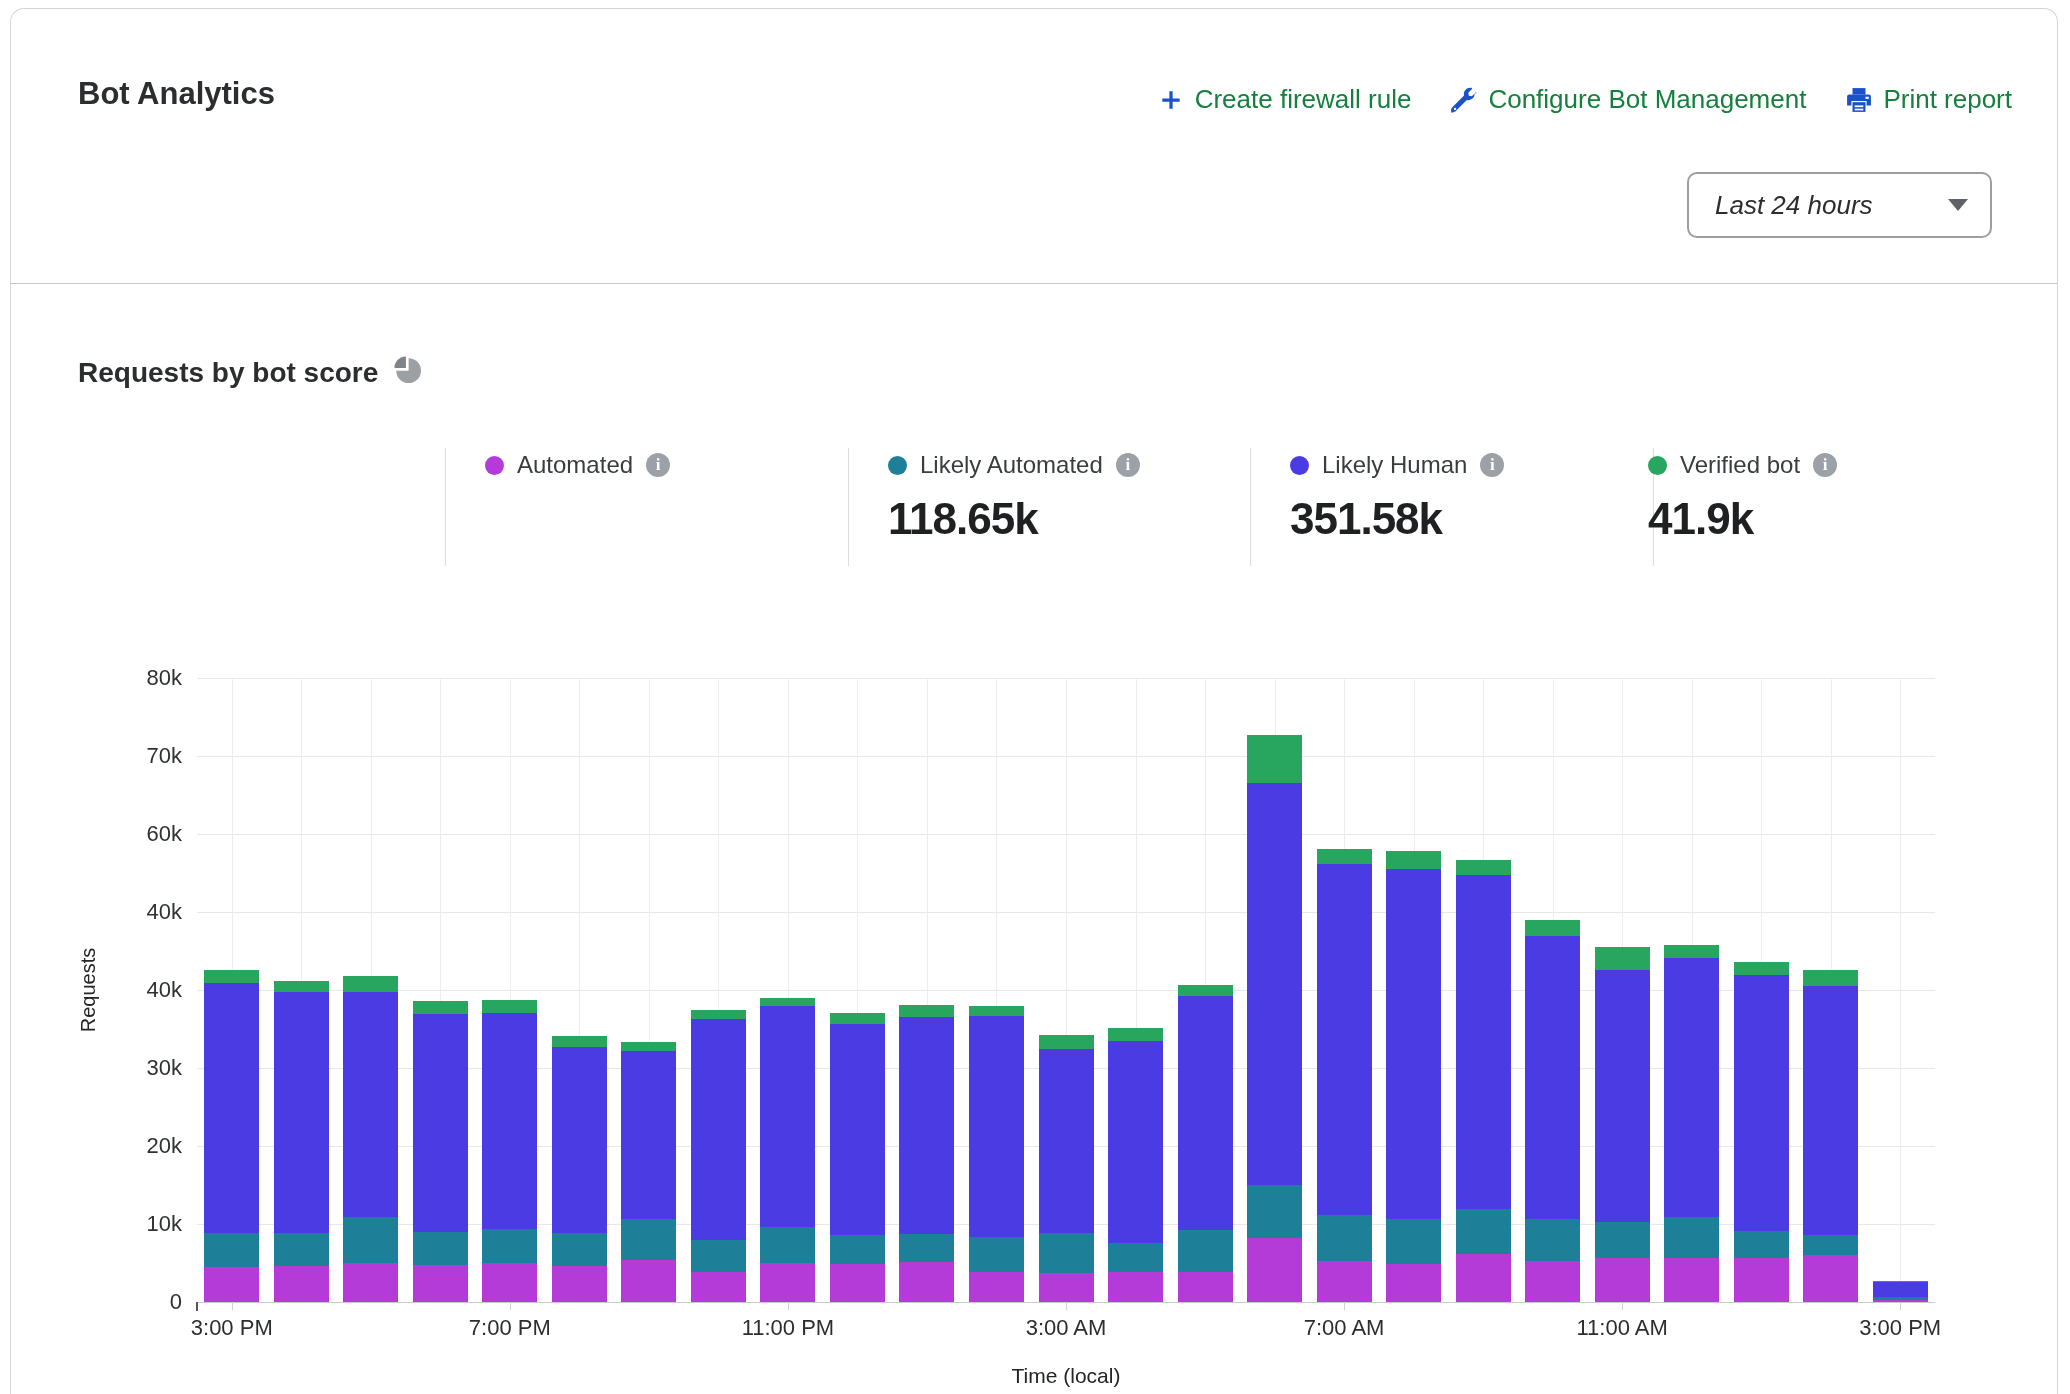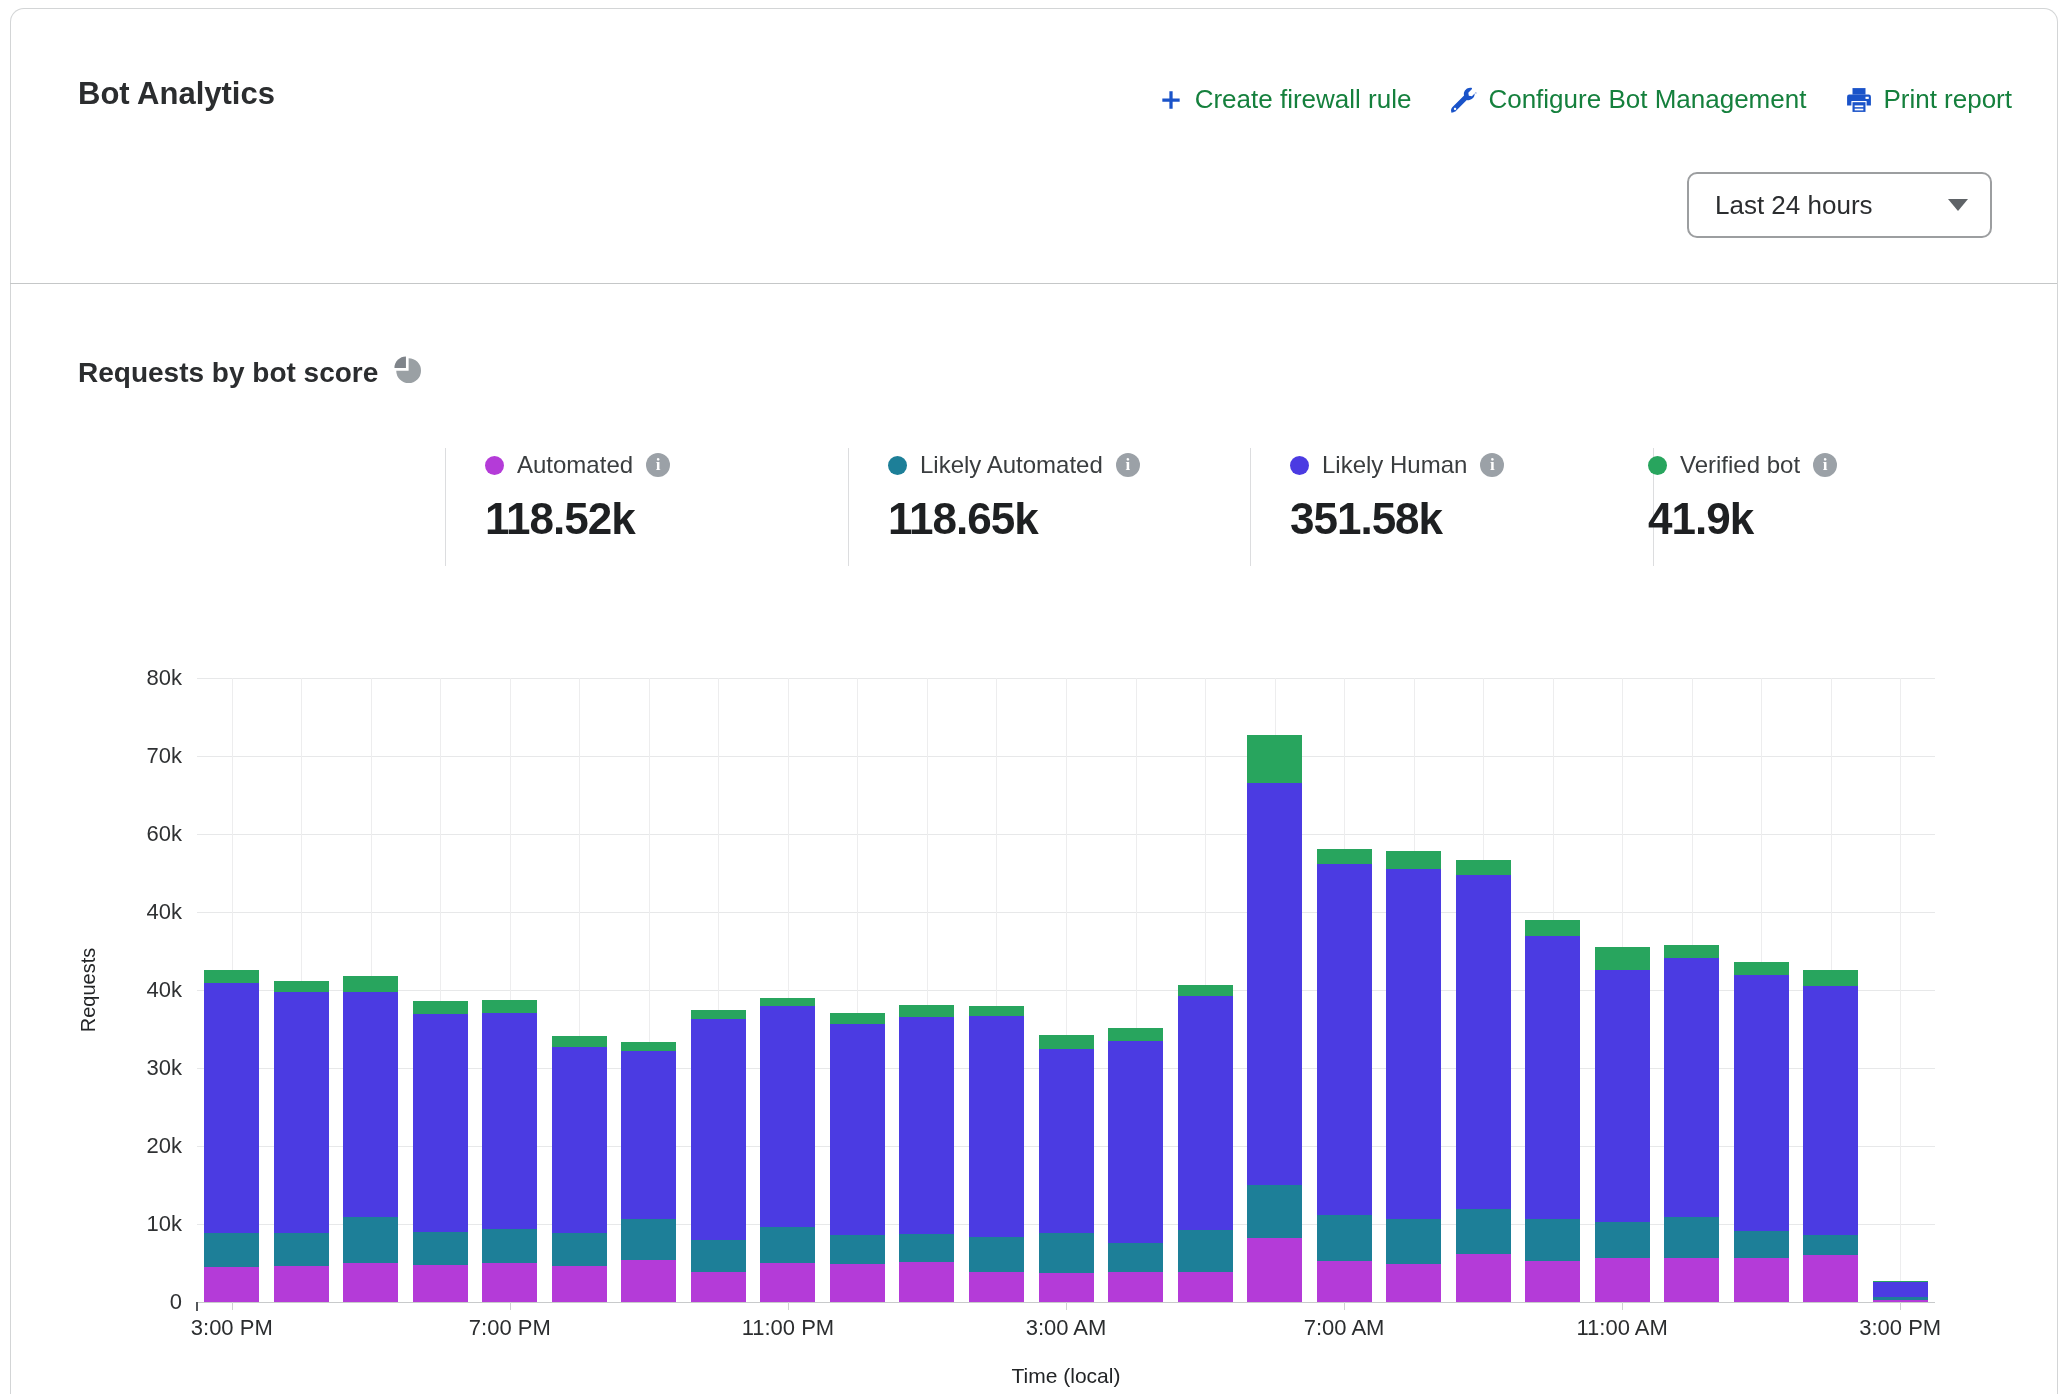--- a/index.html
+++ b/index.html
@@ -7,21 +7,21 @@
         font-family:"Liberation Sans",sans-serif;color:#2f3133;}
   .card{position:absolute;left:10px;top:8px;width:2046px;height:1400px;background:#fff;
         border:1px solid #d3d5d6;border-bottom:none;border-radius:14px 14px 0 0;}
   .page-title{position:absolute;left:78px;top:76px;font-size:31px;font-weight:bold;color:#2b2d2f;}
   .actions{position:absolute;top:84px;right:58px;display:flex;gap:40px;align-items:center;}
   .action{display:flex;align-items:center;gap:11px;color:#15803d;font-size:26px;cursor:pointer;text-decoration:none;}
   .action svg{display:block;}
   .add-filter{position:absolute;left:78px;top:182px;height:62px;display:flex;align-items:center;gap:13px;
         padding:0 26px;border:2px solid #1a53c9;border-radius:8px;color:#1a53c9;font-size:26px;background:#fff;cursor:pointer;}
   .dropdown{position:absolute;left:1687px;top:172px;width:305px;height:66px;border:2px solid #9c9ea0;border-radius:10px;
-        display:flex;align-items:center;justify-content:space-between;padding:0 22px 0 26px;font-size:26px;color:#2b2d2f;background:#fff;cursor:pointer;box-sizing:border-box;}
+        display:flex;align-items:center;justify-content:space-between;padding:0 22px 0 26px;font-size:26px;color:#2b2d2f;background:#fff;cursor:pointer;box-sizing:border-box;font-style:italic;}
   .caret{width:0;height:0;border-left:10px solid transparent;border-right:10px solid transparent;border-top:12px solid #5f6367;}
   .header-divider{position:absolute;left:10px;top:283px;width:2047px;height:1px;background:#c5c7c8;}
   .section-heading{position:absolute;left:78px;top:356px;font-size:28px;font-weight:bold;color:#2b2d2f;
         display:flex;align-items:center;gap:16px;}
   .stat{position:absolute;top:448px;width:350px;}
   .stat-label-row{display:flex;align-items:center;gap:13px;font-size:24px;color:#3a3d3f;height:34px;}
   .stat-value{margin-top:12px;font-size:44px;font-weight:bold;color:#1e2022;letter-spacing:-1px;}
   .dot{width:19px;height:19px;border-radius:50%;flex:0 0 auto;}
   .info{width:24px;height:24px;border-radius:50%;background:#9ba1a7;color:#fff;font-size:17px;font-weight:bold;
         display:flex;align-items:center;justify-content:center;font-family:"Liberation Serif",serif;cursor:pointer;}
@@ -100,21 +100,20 @@
   </div>
 
 
   <div class="stat-divider" style="left:445px"></div>
   <div class="stat" style="left:485px">
     <div class="stat-label-row">
       <span class="dot" style="background: rgb(180, 59, 216);"></span>
       <span>Automated</span>
       <span class="info">i</span>
     </div>
-    <div class="stat-value">118.52k</div>
   </div>
 
   <div class="stat-divider" style="left:848px"></div>
   <div class="stat" style="left:888px">
     <div class="stat-label-row">
       <span class="dot" style="background: rgb(29, 127, 152);"></span>
       <span>Likely Automated</span>
       <span class="info">i</span>
     </div>
     <div class="stat-value">118.65k</div>

